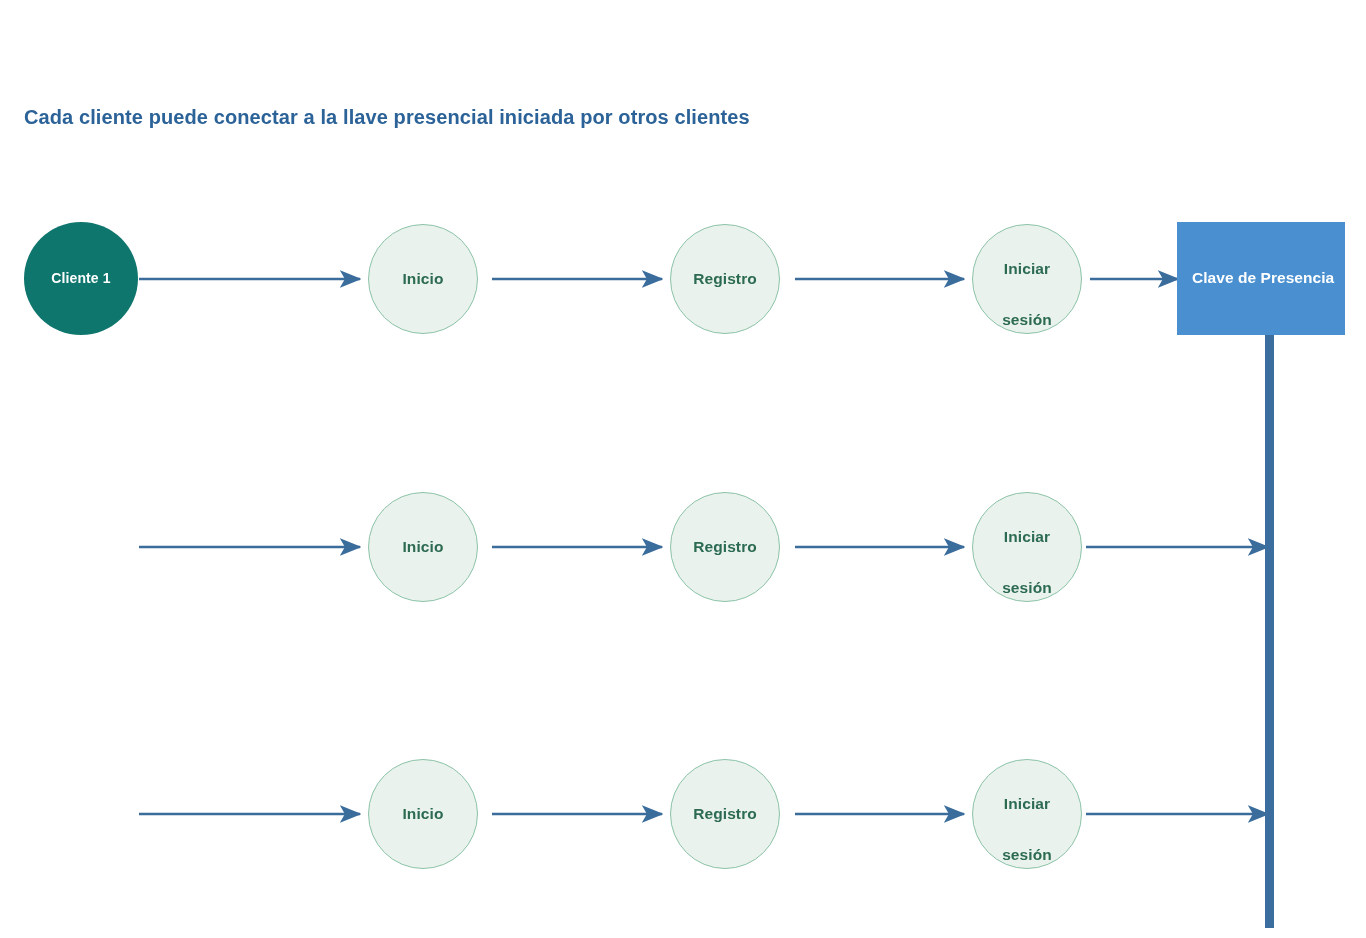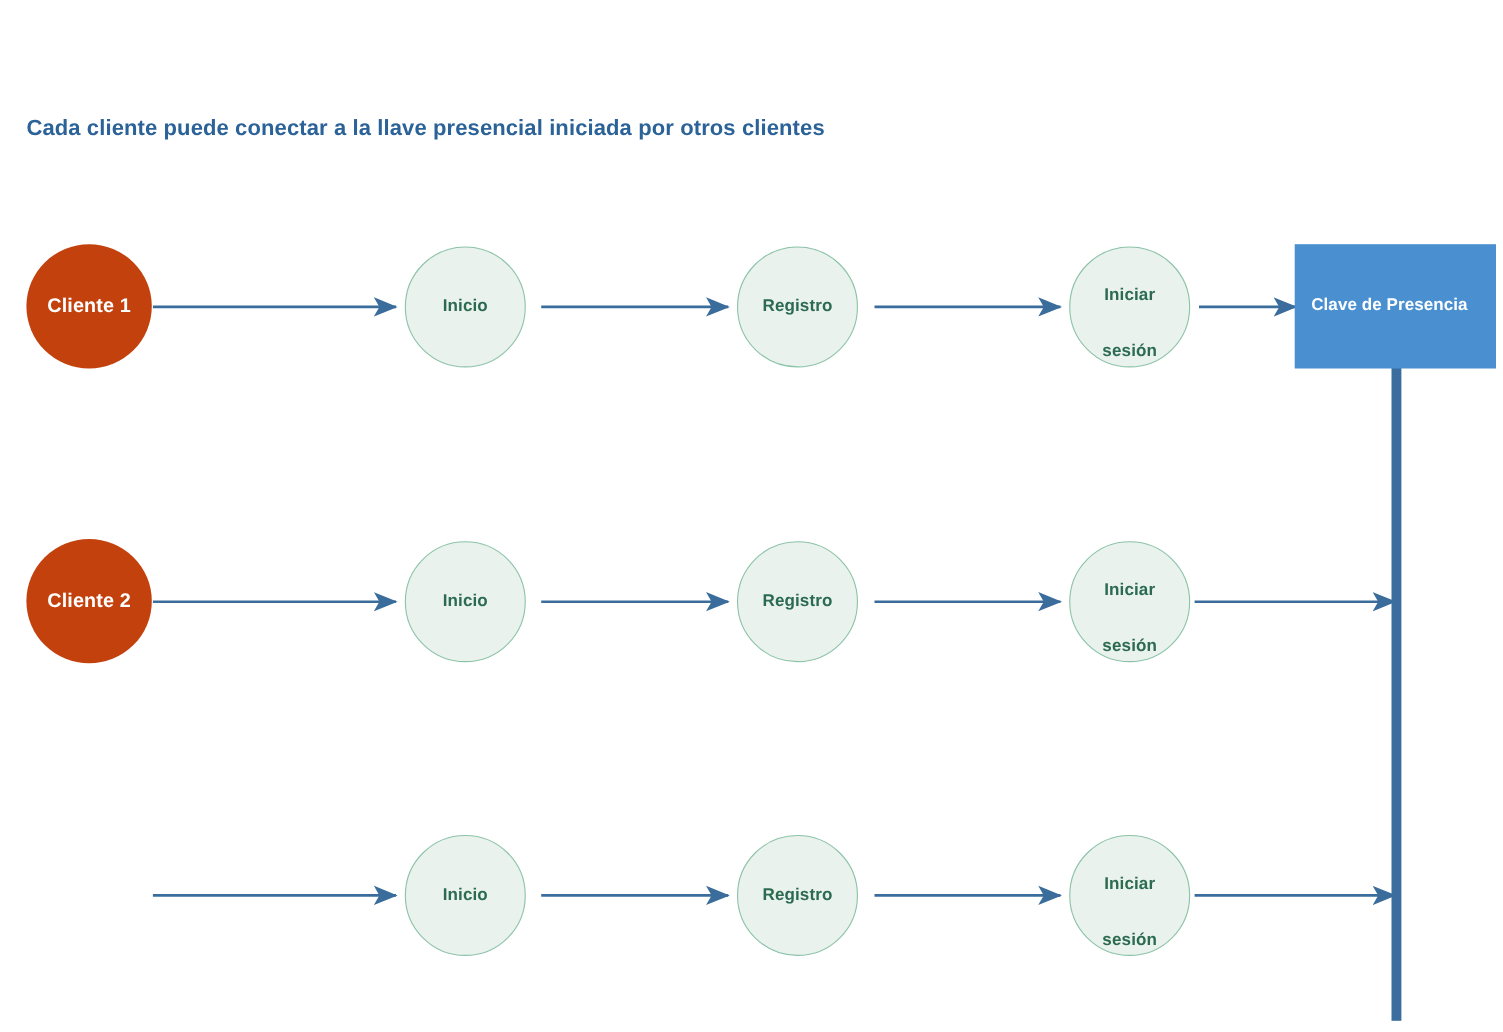--- a/index.html
+++ b/index.html
@@ -59,43 +59,43 @@
     align-items: center;
     justify-content: center;
     text-align: center;
     line-height: 1.22;
   }
 
   .node-client {
     width: 114px;
     height: 113px;
     border-radius: 50%;
-    background: #c2410c;
+    background: #0f766e;
     color: #ffffff;
-    font-size: 18px;
+    font-size: 14px;
     font-weight: bold;
     letter-spacing: 0.1px;
   }
 
   .node-step {
     width: 110px;
     height: 110px;
     border-radius: 50%;
     background: #e9f2ec;
     border: 1.6px solid #8cc3a8;
     color: #2c6b52;
     font-size: 15.5px;
     font-weight: bold;
     letter-spacing: 0.1px;
   }
 
   .node-step .label-line { display: block; margin-top: 32px; }
 
   .node-presence {
-    width: 183px;
+    width: 168px;
     height: 113px;
     background: #4a90d0;
     color: #ffffff;
     font-size: 15.5px;
     font-weight: bold;
     letter-spacing: 0.05px;
     justify-content: flex-start;
     padding-left: 15px;
   }
 
@@ -163,23 +163,20 @@
       <span>
         <span class="label-line">Iniciar</span>
         <span class="label-line">sesión</span>
       </span>
     </div>
 
     <div class="node node-presence" style="left:1177px; top:222px;">
       <span>Clave de Presencia</span>
     </div>
 
-    <div class="node node-client" style="left:24px; top:490px;">
-      <span>Cliente 2</span>
-    </div>
 
     <div class="node node-step" style="left:368px; top:492px;">
       <span>Inicio</span>
     </div>
 
     <div class="node node-step" style="left:670px; top:492px;">
       <span>Registro</span>
     </div>
 
     <div class="node node-step" style="left:972px; top:492px;">

